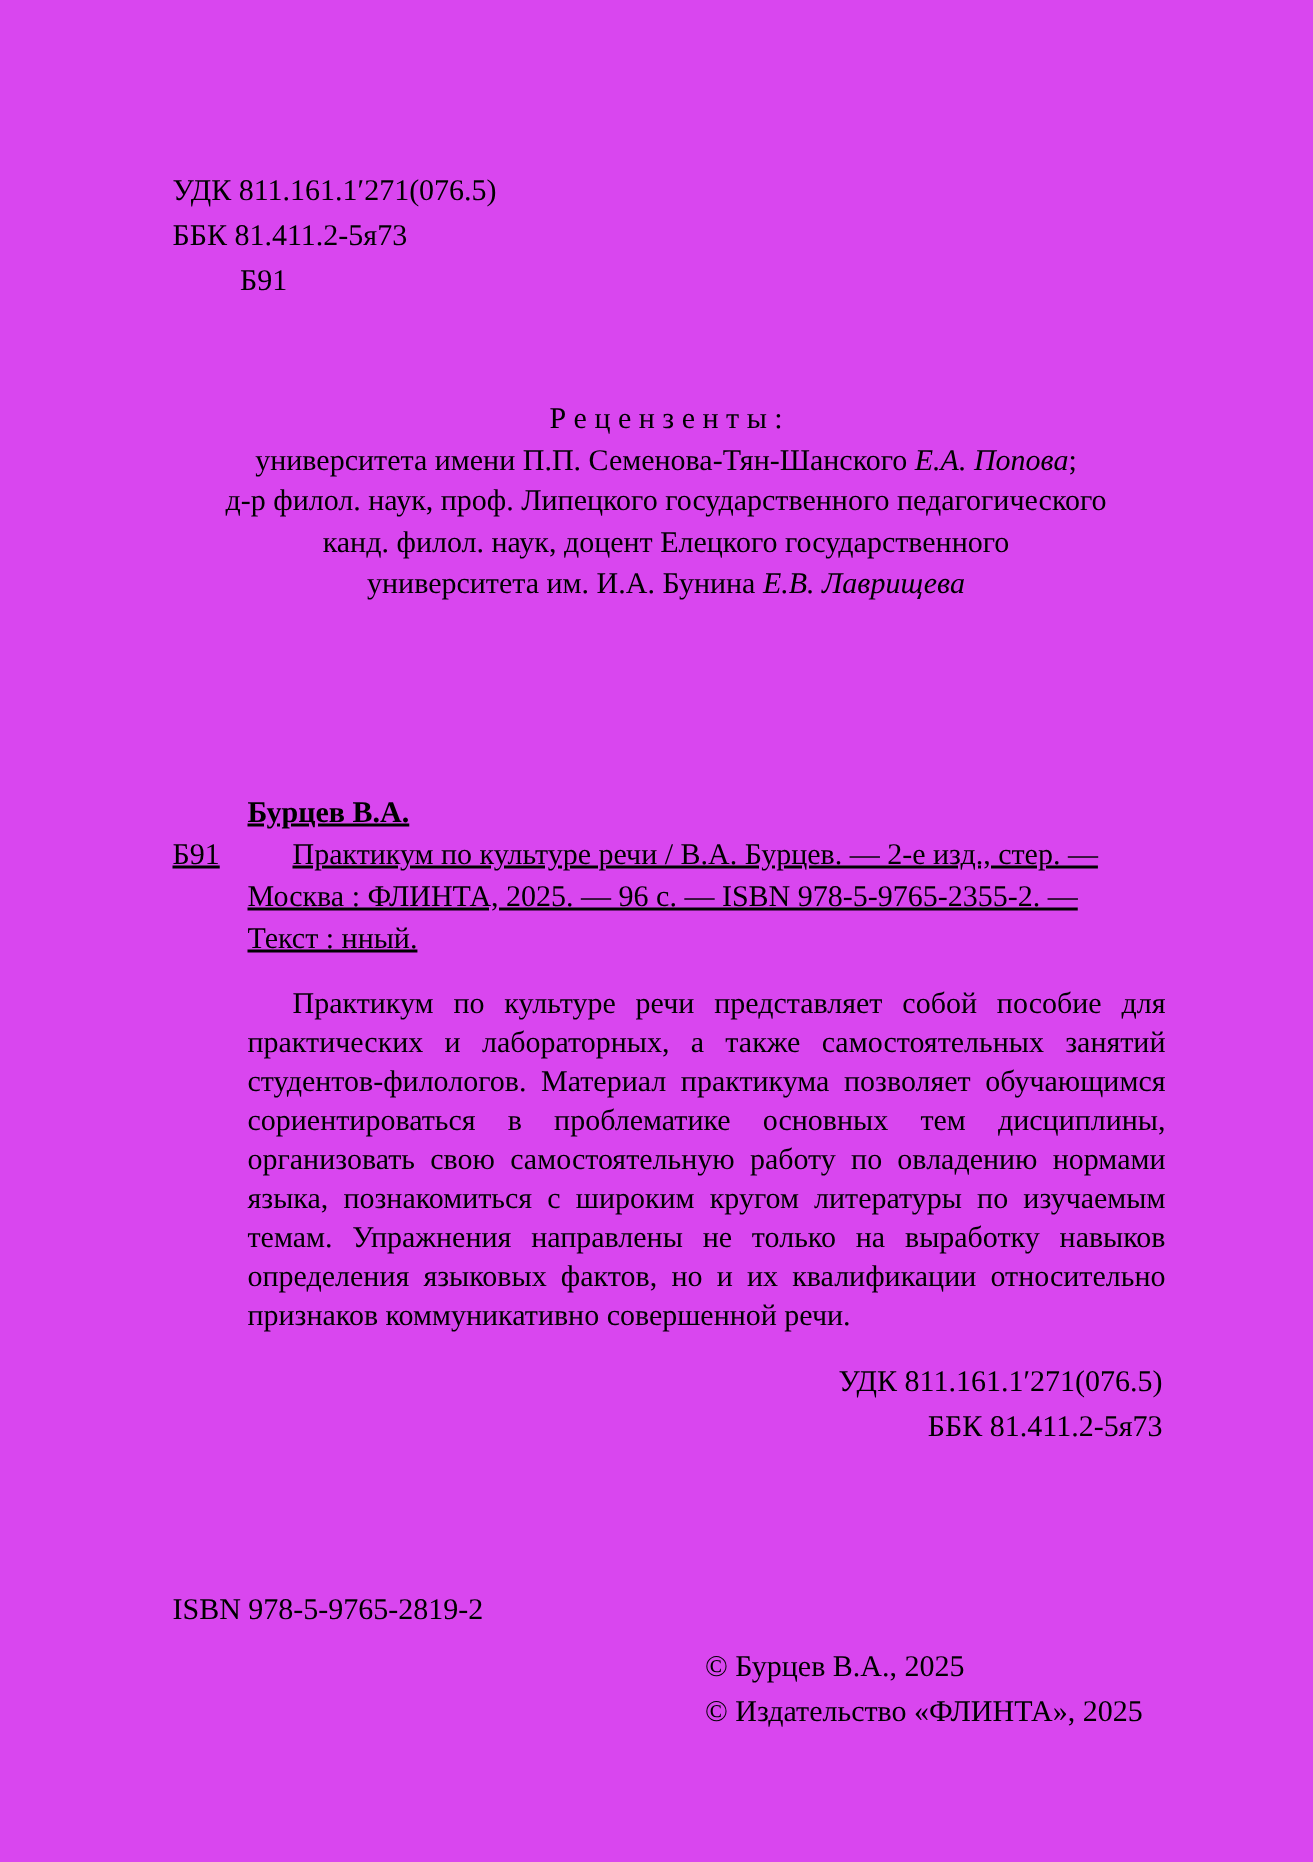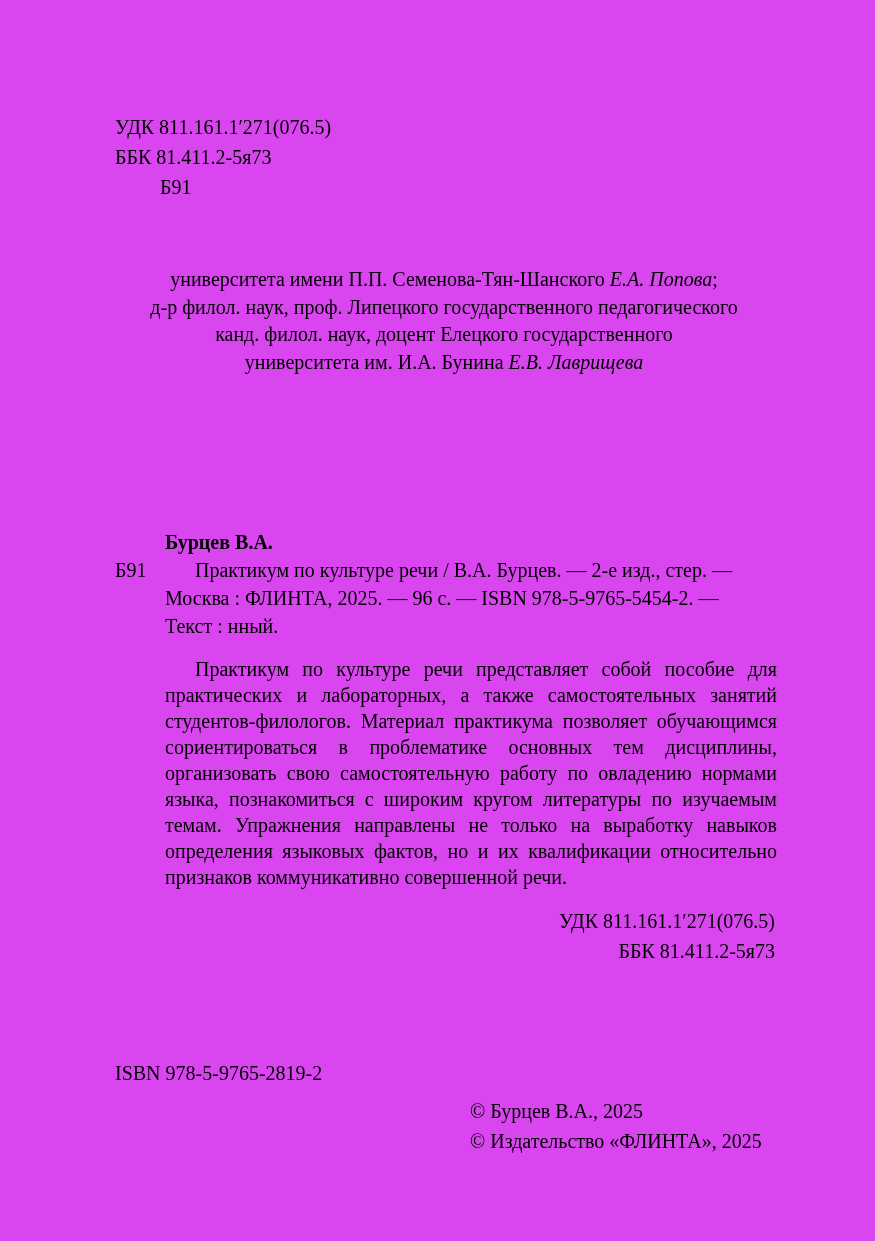--- a/index.html
+++ b/index.html
@@ -30,20 +30,21 @@
     text-align: center;
     line-height: 27.5px;
   }
   .italic { font-style: italic; }
   .bib {
     position: absolute;
     left: 115px;
     top: 528px;
     width: 662px;
     line-height: 28px;
+    text-decoration: underline;
   }
   .bib-author { font-weight: bold; padding-left: 50px; }
   .bib-row { display: flex; }
   .bib-code { width: 80px; flex: none; }
   .bib-cont { padding-left: 50px; }
   .annotation {
     position: absolute;
     left: 165px;
     top: 656px;
     width: 612px;
@@ -78,33 +79,34 @@
 
 <div class="page">
 
   <div class="top-codes">
     <div>УДК 811.161.1′271(076.5)</div>
     <div>ББК 81.411.2-5я73</div>
     <div class="code-line">Б91</div>
   </div>
 
   <div class="reviewers">
+    <div>Р е ц е н з е н т ы :</div>
     <div><span>университета имени П.П. Семенова-Тян-Шанского </span><span class="italic">Е.А. Попова</span><span>;</span></div>
     <div>д-р филол. наук, проф. Липецкого государственного педагогического</div>
     <div>канд. филол. наук, доцент Елецкого государственного</div>
     <div><span>университета им. И.А. Бунина </span><span class="italic">Е.В. Лаврищева</span></div>
   </div>
 
   <div class="bib">
     <div class="bib-author">Бурцев В.А.</div>
     <div class="bib-row">
       <span class="bib-code">Б91</span>
       <span>Практикум по культуре речи / В.А. Бурцев. — 2-е изд., стер. —</span>
     </div>
-    <div class="bib-cont">Москва : ФЛИНТА, 2025. — 96 с. — ISBN 978-5-9765-5454-2. —</div>
+    <div class="bib-cont">Москва : ФЛИНТА, 2025. — 96 с. — ISBN 978-5-9765-2355-2. —</div>
     <div class="bib-cont">Текст : нный.</div>
   </div>
 
   <div class="annotation">Практикум по культуре речи представляет собой пособие для практических и лабораторных, а также самостоятельных занятий студентов-филологов. Материал практикума позволяет обучающимся сориентироваться в проблематике основных тем дисциплины, организовать свою самостоятельную работу по овладению нормами языка, познакомиться с широким кругом литературы по изучаемым темам. Упражнения направлены не только на выработку навыков определения языковых фактов, но и их квалификации относительно признаков коммуникативно совершенной речи.</div>
 
   <div class="footer-codes">
     <div>УДК 811.161.1′271(076.5)</div>
     <div>ББК 81.411.2-5я73</div>
   </div>
 

